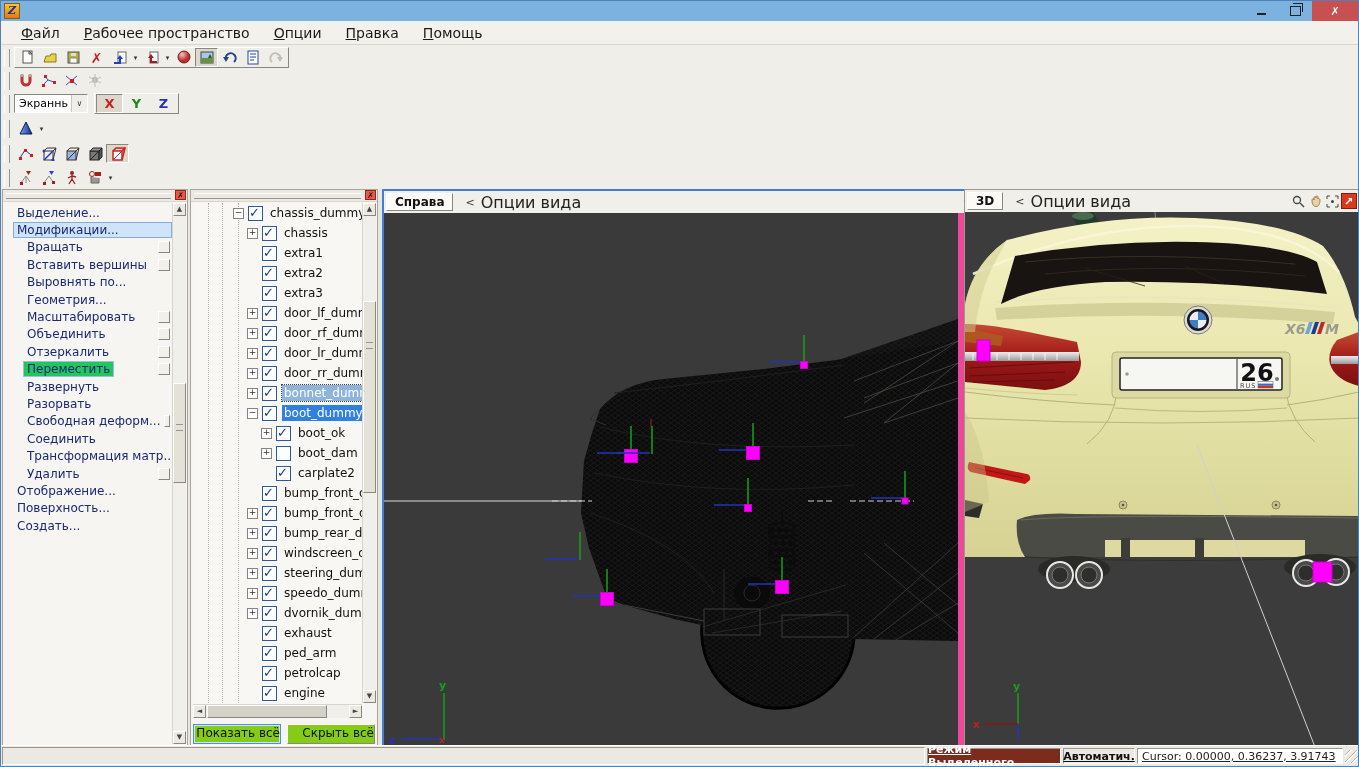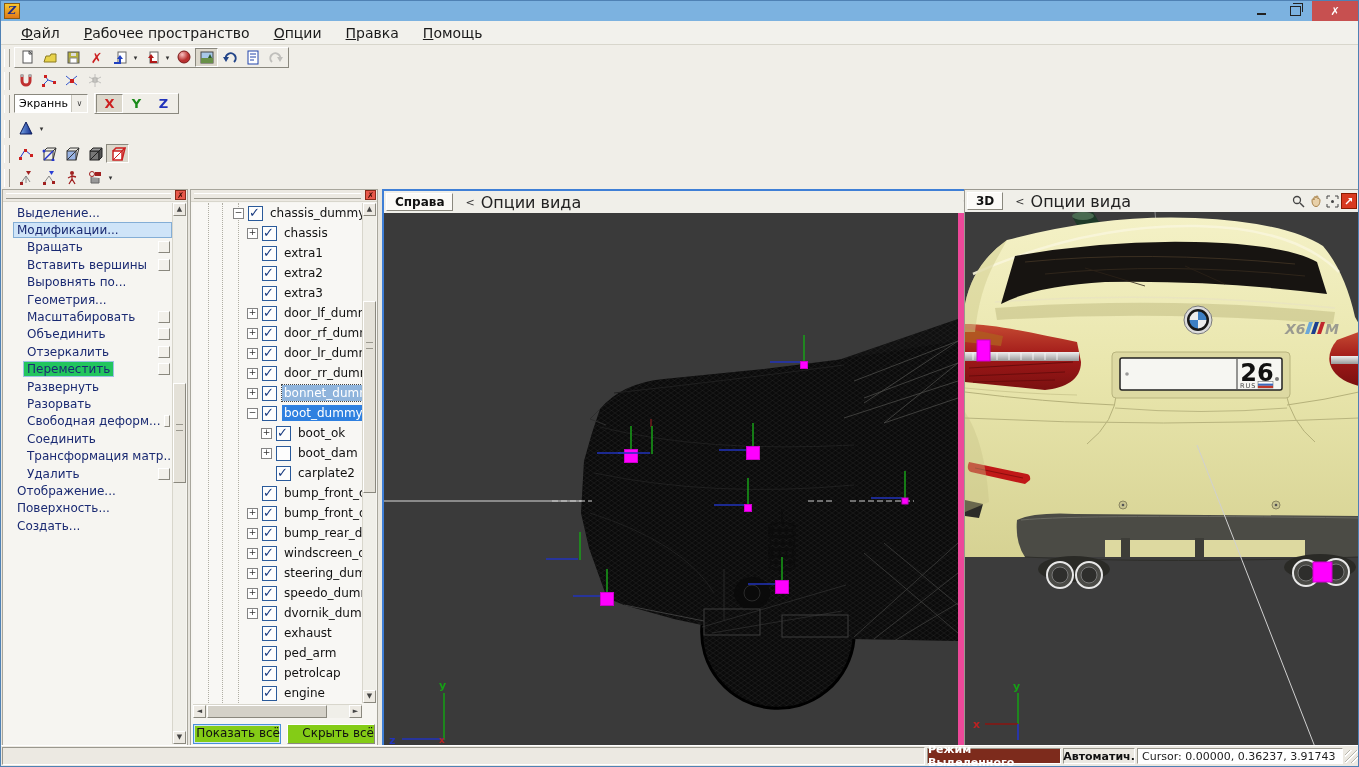--- a/index.html
+++ b/index.html
@@ -81,21 +81,21 @@
   .vp-max{width:14px;height:14px;background:#d83a20;border:1px solid #8a1a00;display:flex;align-items:center;justify-content:center;}
   .vp-canvas{position:absolute;left:0;right:0;bottom:0;top:22px;background:#ec4899;overflow:hidden;}
   .vp.active{border:2px solid #3f7fd6;}
   .vp.inactive{border:1px solid #9a9890;}
   
   .mk-green{stroke:#18a018;stroke-width:1.5;}
   .mk-blue{stroke:#2233bb;stroke-width:1.5;}
   .mk-sq{fill:#ff00ff;stroke:#cc00cc;stroke-width:1;}
   
   .statusbar{position:absolute;left:0;bottom:0;width:100%;height:20px;background:#ece9e2;border-top:1px solid #fff;display:flex;align-items:center;font-size:11px;}
-  .seg{height:16px;margin:16px 1px;border:1px solid;border-color:#9a988e #fff #fff #9a988e;box-sizing:border-box;display:flex;align-items:center;justify-content:center;}
+  .seg{height:16px;margin:16px 1px;border:1px solid;border-color:#9a988e #fff #fff #9a988e;box-sizing:border-box;display:flex;align-items:center;justify-content:center;text-decoration:underline;}
   .seg.mode{background:#7d2b1c;color:#fff;font-weight:bold;width:134px;}
   .seg.auto{font-weight:bold;color:#111;width:72px;background:#ece9e2;}
   .seg.cursor{background:#fff;color:#222;width:206px;justify-content:flex-start;padding-left:4px;}
   .grip{width:13px;height:13px;margin-left:1px;background:
     repeating-linear-gradient(135deg,transparent 0 3px,#b8b6ac 3px 4px,#fff 4px 5px);}
   .spacer{flex:1;height:16px;margin:0 1px;border:1px solid;border-color:#9a988e #fff #fff #9a988e;}
 </style>
 </head>
 <body>
 

